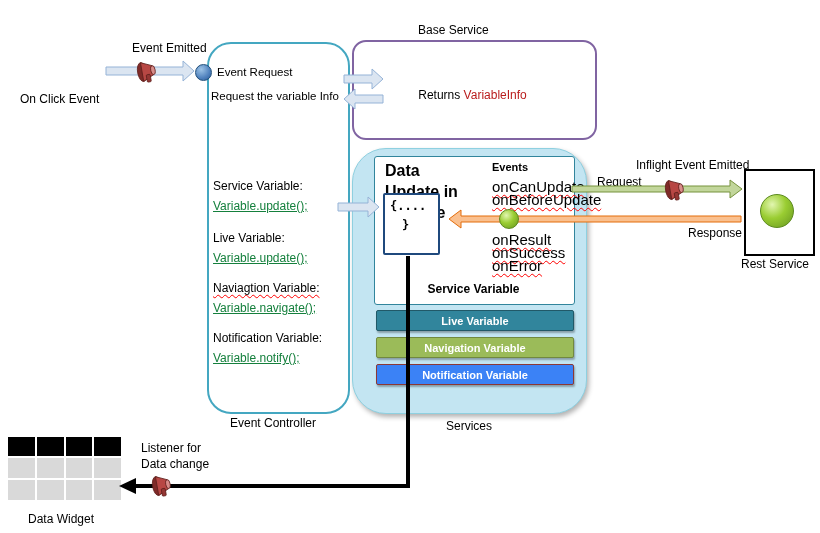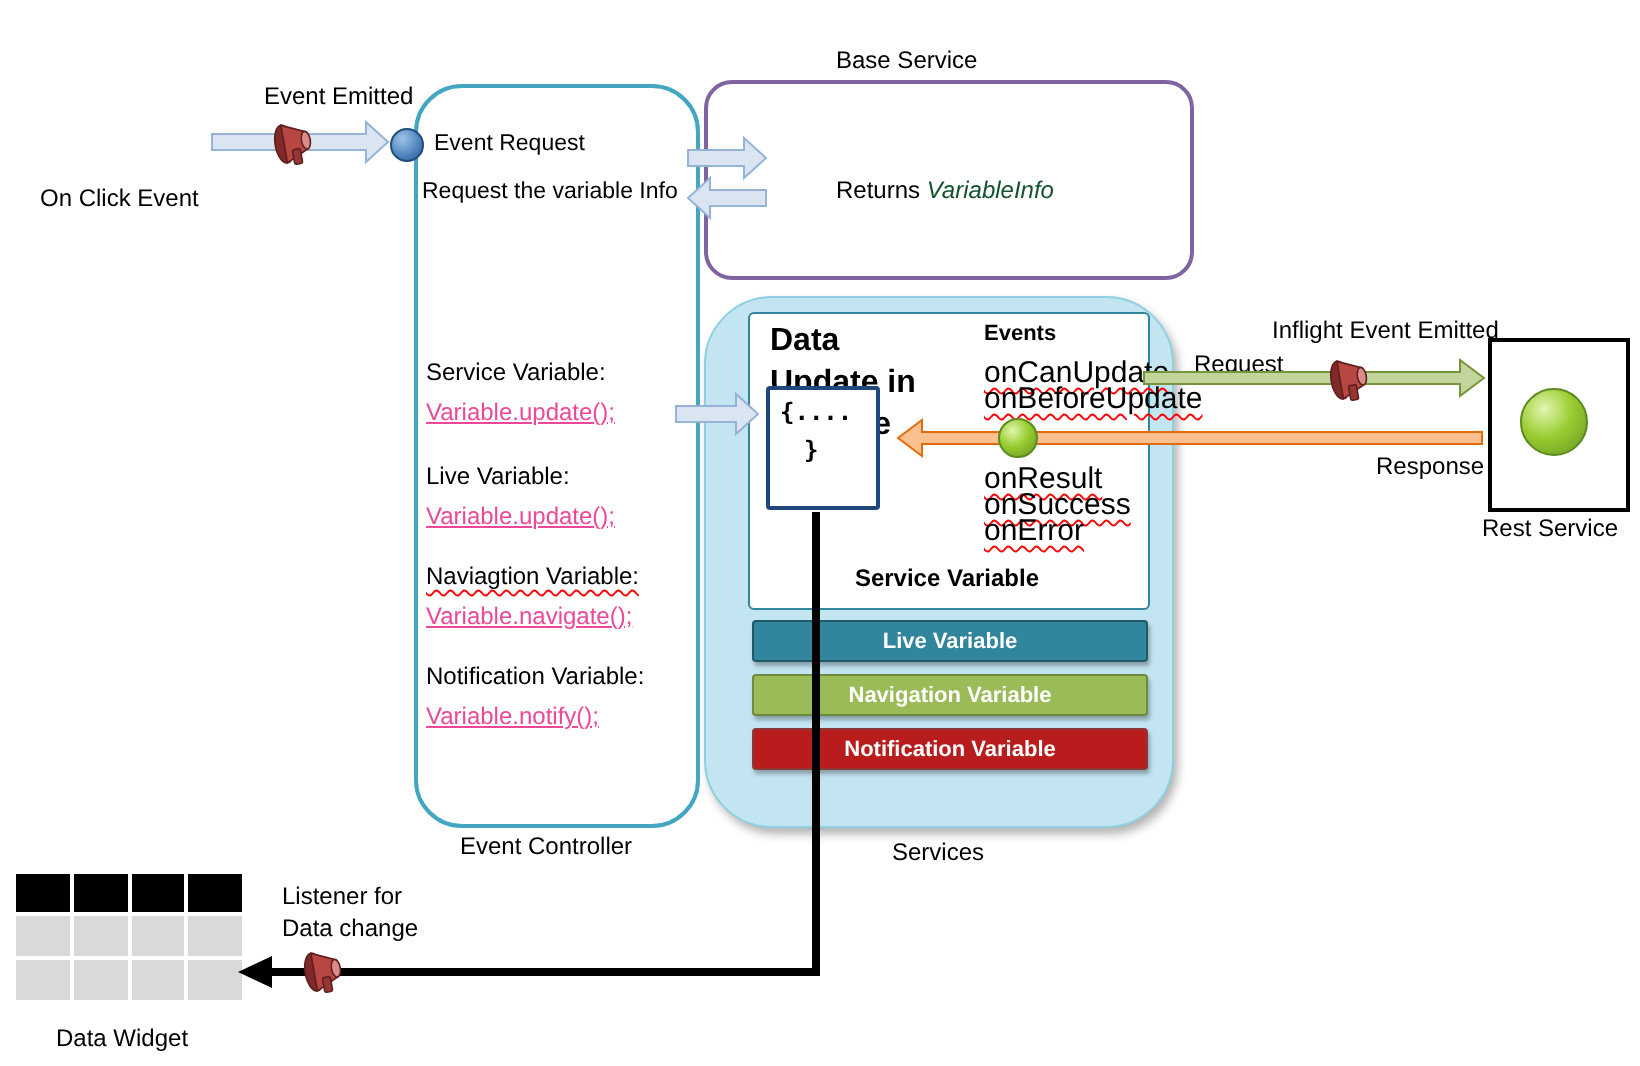--- a/index.html
+++ b/index.html
@@ -20,21 +20,21 @@
   
   .controller{
     position:absolute;left:207px;top:42px;width:139px;height:368px;
     border:2px solid #44a7c1;border-radius:24px;background:#fff;
   }
   .listener-dot{
     position:absolute;left:195px;top:64px;width:15px;height:15px;border-radius:50%;
     background:radial-gradient(circle at 35% 30%,#9dc3e6,#4f81bd 60%,#2e5b97);
     border:1px solid #1f4e79;
   }
-  .code-link{color:#ec4899;text-decoration:underline;}
+  .code-link{color:#15803d;text-decoration:underline;}
   .misspell{
     text-decoration:underline;text-decoration-style:wavy;
     text-decoration-color:#f00;text-decoration-thickness:1px;text-underline-offset:2px;
   }
   
   .base-service{
     position:absolute;left:352px;top:40px;width:241px;height:96px;
     border:2px solid #8064a2;border-radius:14px;background:#fff;
   }
   
@@ -60,21 +60,21 @@
     border:1px solid #5c8a1e;
   }
   .bar{
     position:absolute;left:376px;width:196px;height:19px;
     display:flex;align-items:center;justify-content:center;
     color:#fff;font-size:11px;font-weight:bold;
     box-shadow:1px 2px 2px rgba(0,0,0,.3);border-radius:2px;
   }
   .bar-live{top:310px;background:#31859c;border:1px solid #215968;}
   .bar-nav{top:337px;background:#9bbb59;border:1px solid #71893f;}
-  .bar-notif{top:364px;background:#b91c1c;border:1px solid #8c3836;}
+  .bar-notif{top:364px;background:#3b82f6;border:1px solid #8c3836;}
   
   .rest-service{
     position:absolute;left:744px;top:169px;width:67px;height:83px;
     border:2px solid #000;background:#fff;
   }
   
   .widget-grid{
     position:absolute;left:8px;top:437px;width:113px;height:66px;
     display:grid;grid-template-columns:repeat(4,1fr);grid-template-rows:19px 20px 20px;
     gap:2px;background:#fff;
@@ -107,21 +107,21 @@
   <div class="lbl misspell" style="left:213px;top:281px;">Naviagtion Variable:</div>
   <div class="lbl code-link" style="left:213px;top:301px;">Variable.navigate();</div>
 
   <div class="lbl" style="left:213px;top:331px;">Notification Variable:</div>
   <div class="lbl code-link" style="left:213px;top:351px;">Variable.notify();</div>
 
   <div class="lbl" style="left:230px;top:416px;">Event Controller</div>
 
   <div class="lbl" style="left:418px;top:23px;">Base Service</div>
   <div class="base-service"></div>
-  <div class="lbl ctr" style="left:352px;top:88px;width:241px;"><span>Returns</span>&nbsp;<span style="color:#14532d;font-style:italic;">VariableInfo</span></div>
+  <div class="lbl ctr" style="left:352px;top:88px;width:241px;"><span>Returns</span>&nbsp;<span style="color:#b91c1c;">VariableInfo</span></div>
 
   <div class="services"></div>
   <div class="service-variable"></div>
   <div class="lbl bold" style="left:385px;top:161px;width:92px;white-space:normal;font-size:16px;line-height:1.3;">Data Update in variable</div>
 
   <div class="code-block">
     <div>{....</div>
     <div class="close">}</div>
   </div>
 

